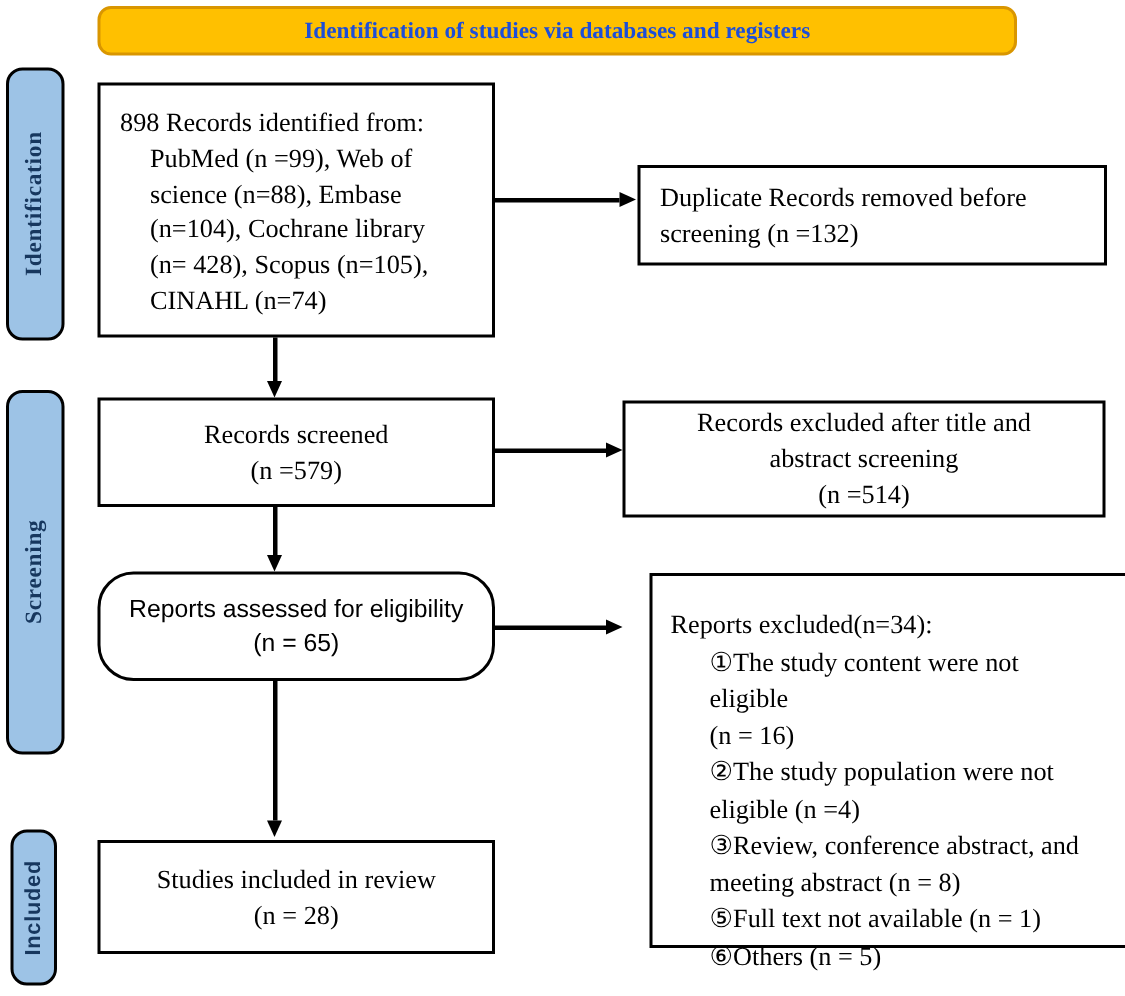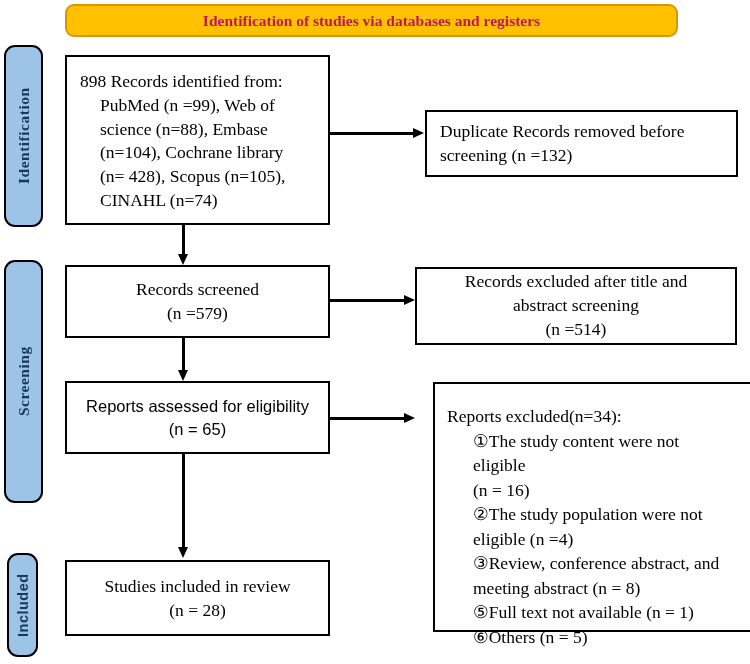--- a/index.html
+++ b/index.html
@@ -18,21 +18,21 @@
     position: absolute;
     left: 65px; top: 4px;
     width: 613px; height: 33px;
     background: #FFC000;
     border: 2px solid #D99600;
     border-radius: 9px;
     box-sizing: border-box;
     display: flex; align-items: center; justify-content: center;
     font-weight: bold;
     font-size: 15.5px;
-    color: #be185d;
+    color: #1d4ed8;
   }
 
   
   .stage {
     position: absolute;
     background: #9DC3E6;
     border: 2.5px solid #000000;
     border-radius: 11px;
     box-sizing: border-box;
     display: flex; align-items: center; justify-content: center;
@@ -74,20 +74,21 @@
   #box-screened {
     left: 65px; top: 265px; width: 265px; height: 73px;
   }
   #box-excluded-title {
     left: 415px; top: 267px; width: 322px; height: 78px; text-align: center;
   }
   #box-assessed {
     left: 65px; top: 381px; width: 265px; height: 73px;
     font-family: "Liberation Sans", "DejaVu Sans", sans-serif;
     font-size: 16.5px;
+    border-radius: 24px;
   }
   #box-reports-excluded {
     left: 415px; top: 382px; width: 322px; height: 250px;
     padding: 20px 24px 0 38px;
     text-indent: -26px;
     line-height: 1.4;
     margin-left: 18px;
   }
   #box-included {
     left: 65px; top: 560px; width: 265px; height: 76px;

